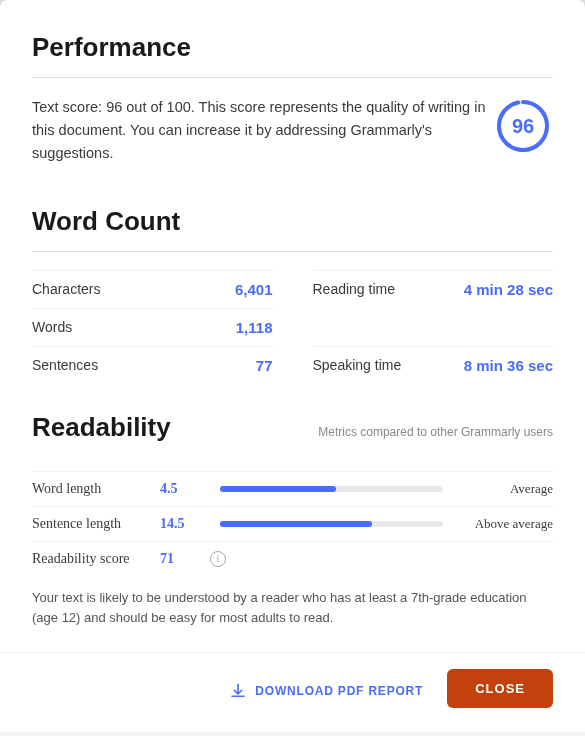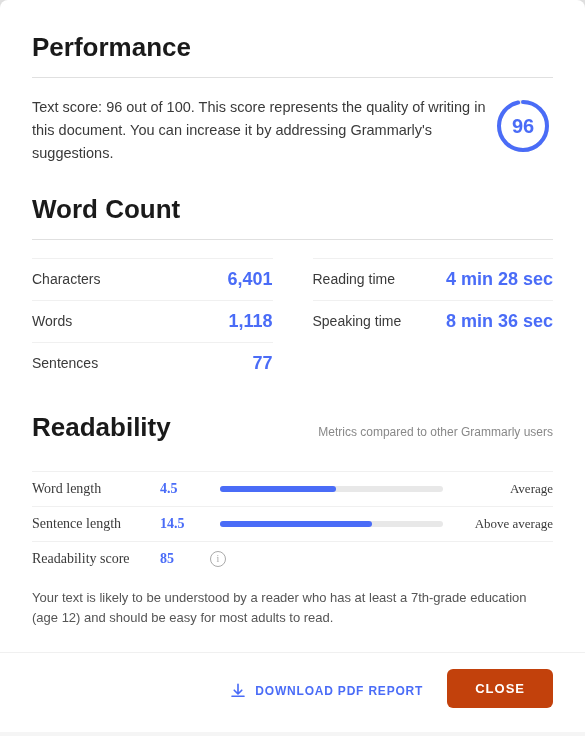--- a/index.html
+++ b/index.html
@@ -43,21 +43,21 @@
       border: none;
       border-top: 1px solid #e0e0e0;
       margin-bottom: 18px;
     }
 
     .performance-content {
       display: flex;
       align-items: flex-start;
       justify-content: space-between;
       gap: 0;
-      margin-bottom: 28px;
+      margin-bottom: 40px;
     }
 
     .performance-text {
       font-size: 14.5px;
       color: #3a3a3a;
       line-height: 1.6;
       flex: 1;
     }
 
     .score-circle-wrap {
@@ -105,39 +105,40 @@
       border-top: 1px solid #f0f0f0;
     }
 
     .stat-label {
       font-size: 14px;
       color: #3a3a3a;
       flex: 1;
     }
 
     .stat-value {
-      font-size: 18px;
+      font-size: 15px;
       font-weight: 600;
       color: #4a6cf7;
       min-width: 60px;
       text-align: right;
     }
 
     .stat-col {
       display: flex;
       flex-direction: column;
     }
 
     .stat-col-left {
       padding-right: 16px;
     }
 
     .stat-col-right {
       padding-left: 16px;
       border-left: none;
+      justify-content: space-between;
     }
 
     
     .readability-section {
       margin-bottom: 20px;
     }
 
     .readability-header {
       display: flex;
       align-items: baseline;
@@ -347,21 +348,21 @@
         <span class="readability-label">Sentence length</span>
         <span class="readability-value">14.5</span>
         <div class="bar-container">
           <div class="bar-fill" style="width: 68%;"></div>
         </div>
         <span class="bar-label">Above average</span>
       </div>
 
       <div class="readability-row">
         <span class="readability-label">Readability score</span>
-        <span class="readability-value">85</span>
+        <span class="readability-value">71</span>
         <span class="info-icon">i</span>
       </div>
 
       <p class="readability-note">Your text is likely to be understood by a reader who has at least a 7th-grade education (age 12) and should be easy for most adults to read.</p>
     </div>
 
   </div>
 
   <div class="modal-footer">
     <button class="download-btn">

